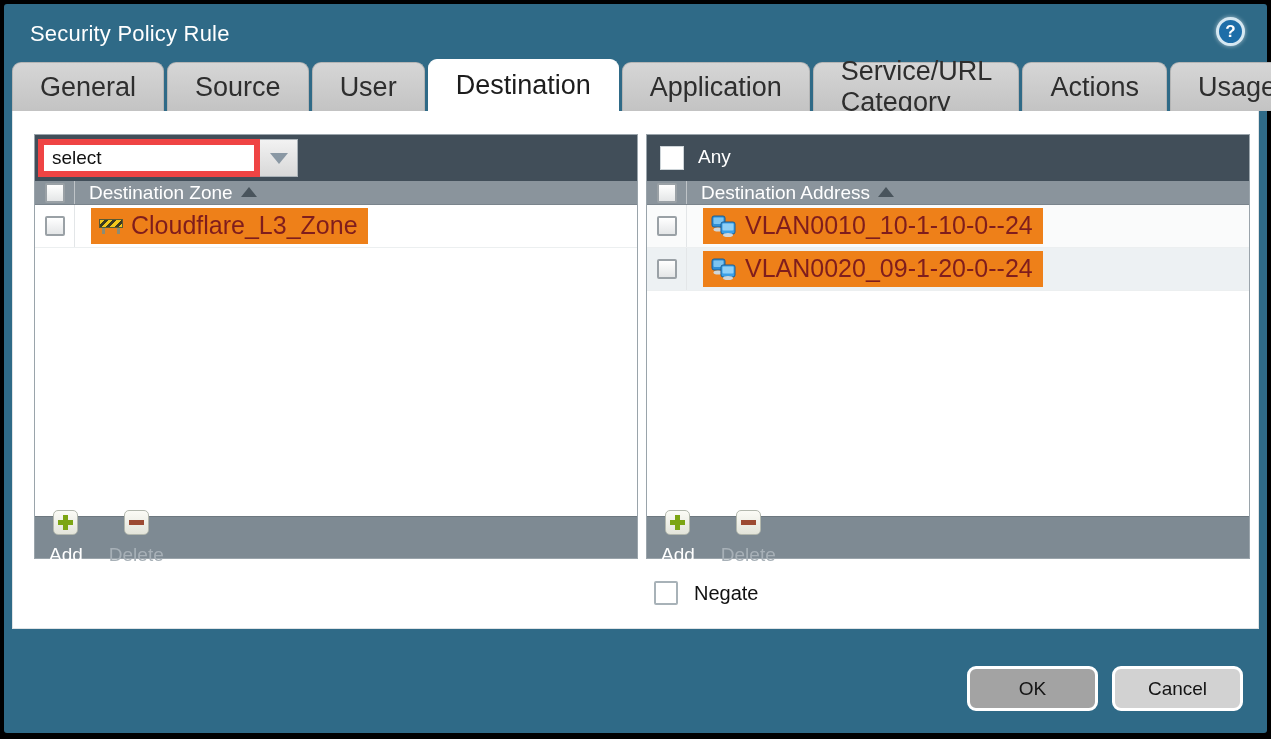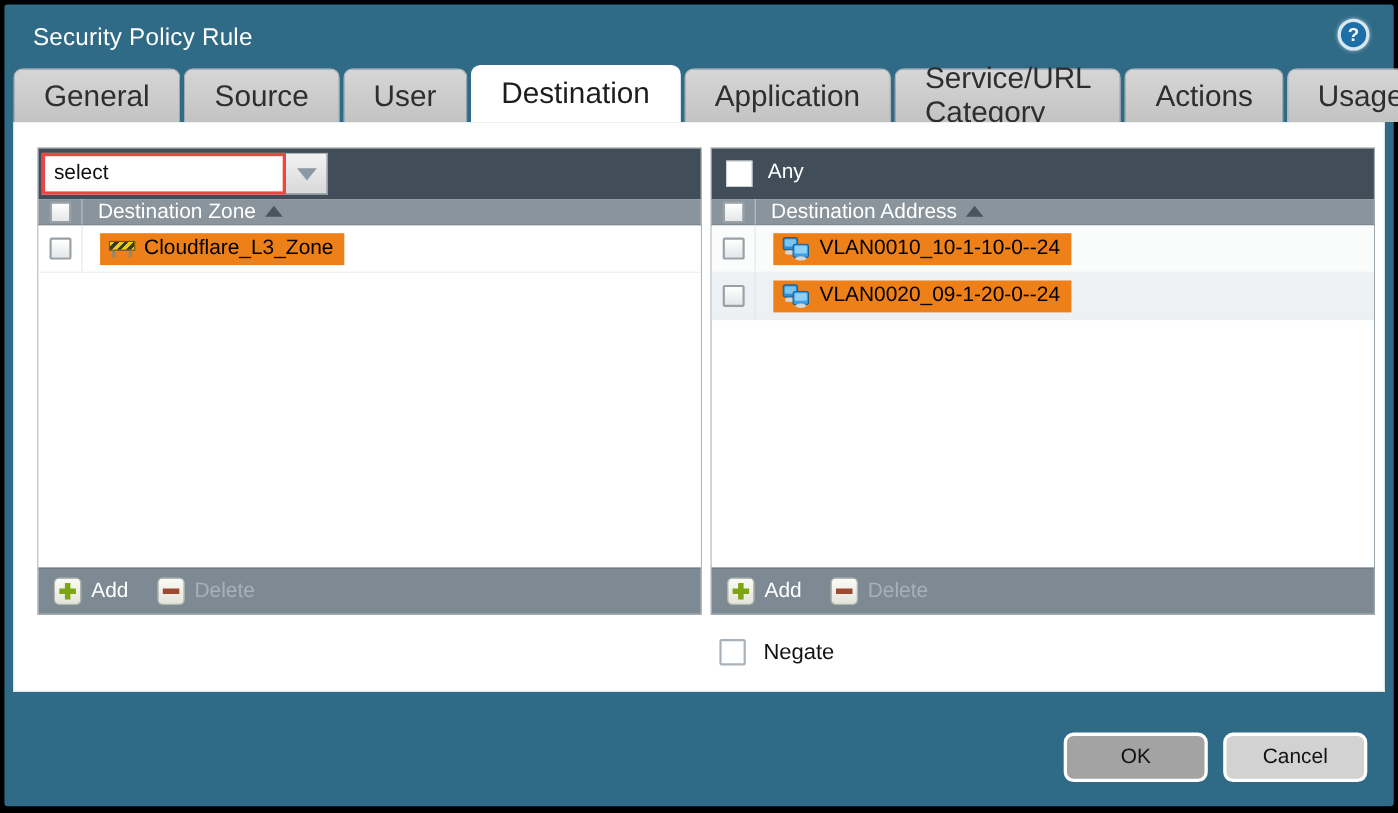--- a/index.html
+++ b/index.html
@@ -29,21 +29,21 @@
     border-top:none;}
 
   .panel{position:absolute;top:23px;width:604px;height:425px;border:1px solid #9aa4ab;
     display:flex;flex-direction:column;background:#fff;}
   .panel.left{left:21px;}
   .panel.right{left:633px;}
 
   .ptoolbar{height:46px;background:#414e59;flex:0 0 auto;display:flex;align-items:center;
     padding-left:3px;}
   .selectwrap{display:flex;height:38px;margin-left:0;}
-  .selectinput{width:222px;height:38px;border:3px solid #ef4444;background:#fff;color:#111;
+  .selectinput{width:222px;height:38px;border:6px solid #ef4444;background:#fff;color:#111;
     font-size:19px;padding:0 8px;border-radius:0;outline:none;font-family:inherit;}
   .selectbtn{width:38px;height:38px;background:linear-gradient(#f2f2f2,#d8d8d8);
     border:1px solid #aab2b8;border-left:none;display:flex;align-items:center;justify-content:center;cursor:pointer;}
   .caret{width:0;height:0;border-left:9px solid transparent;border-right:9px solid transparent;
     border-top:11px solid #8a98a4;}
 
   .anyrow{display:flex;align-items:flex-start;gap:14px;padding-left:10px;}
   .anycheck{width:24px;height:24px;background:#fff;border:1px solid #cdd4d8;cursor:pointer;}
   .anylabel{color:#fff;font-size:19px;}
 
@@ -55,26 +55,26 @@
     border:2px solid #9aa1a6;border-radius:2px;cursor:pointer;}
   .colhdr-label{color:#fff;font-size:19px;margin-left:14px;display:flex;align-items:center;gap:8px;}
   .sort-asc{width:0;height:0;border-left:8px solid transparent;border-right:8px solid transparent;
     border-bottom:10px solid #49545c;margin-top:-2px;}
 
   .pbody{flex:1 1 auto;overflow:hidden;background:#fff;}
   .row{height:43px;display:flex;align-items:center;border-bottom:1px solid #eceff0;}
   .row .cb-cell{border-right:1px solid #e3e6e8;}
   .row.alt{background:#edf1f3;}
   .row.first{background:#fafbfb;}
-  .chip{display:flex;align-items:center;gap:8px;background:#ee8019;color:#000000;font-size:19px;
+  .chip{display:flex;align-items:center;gap:8px;background:#ee8019;color:#7f1d1d;font-size:25px;
     padding:3px 10px 4px 8px;margin-left:16px;cursor:pointer;}
 
   .pfooter{height:42px;background:#7e8a93;flex:0 0 auto;display:flex;align-items:center;
     gap:26px;padding-left:14px;border-top:1px solid #6d7880;}
-  .footbtn{display:flex;align-items:center;gap:9px;cursor:pointer;}
+  .footbtn{display:flex;align-items:center;gap:9px;cursor:pointer;flex-direction:column;}
   .iconbox{width:25px;height:25px;border-radius:5px;background:linear-gradient(#fbfbf6,#e3e4da);
     border:1px solid #b3b8ae;display:flex;align-items:center;justify-content:center;position:relative;}
   .plus{position:relative;width:15px;height:15px;}
   .plus:before,.plus:after{content:"";position:absolute;background:#7ca513;}
   .plus:before{left:5px;top:0;width:5px;height:15px;}
   .plus:after{left:0;top:5px;width:15px;height:5px;}
   .minus{width:15px;height:5px;background:#9c4a32;}
   .footbtn .lbl{font-size:19px;color:#fff;}
   .footbtn.disabled .lbl{color:#a7b0b7;}
   .footbtn.disabled{cursor:default;}

